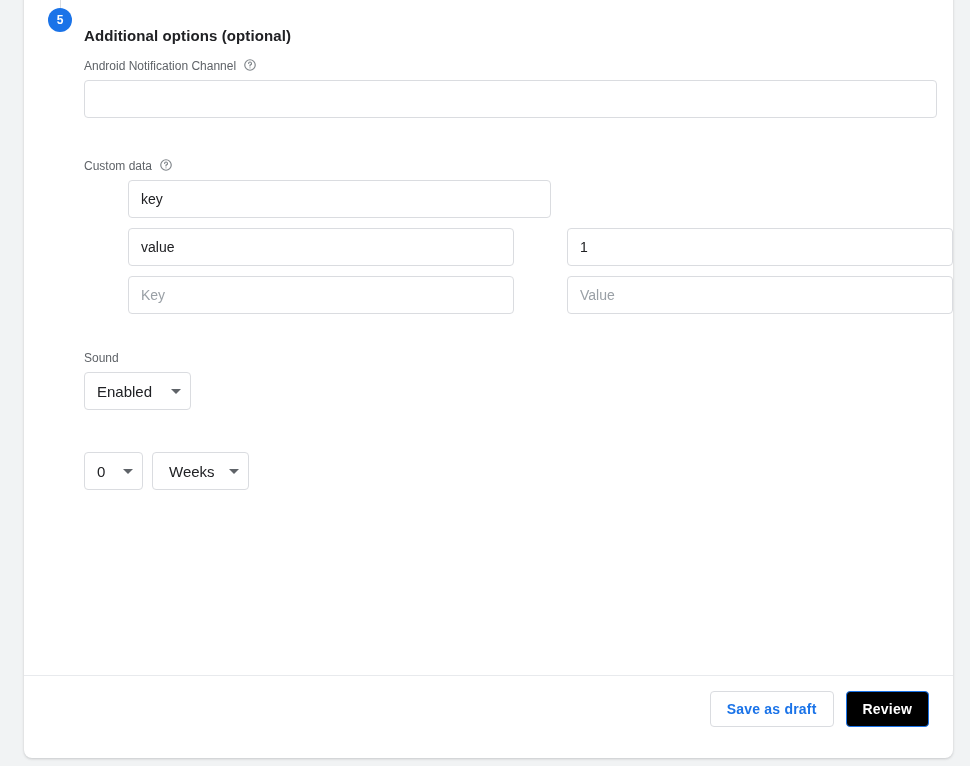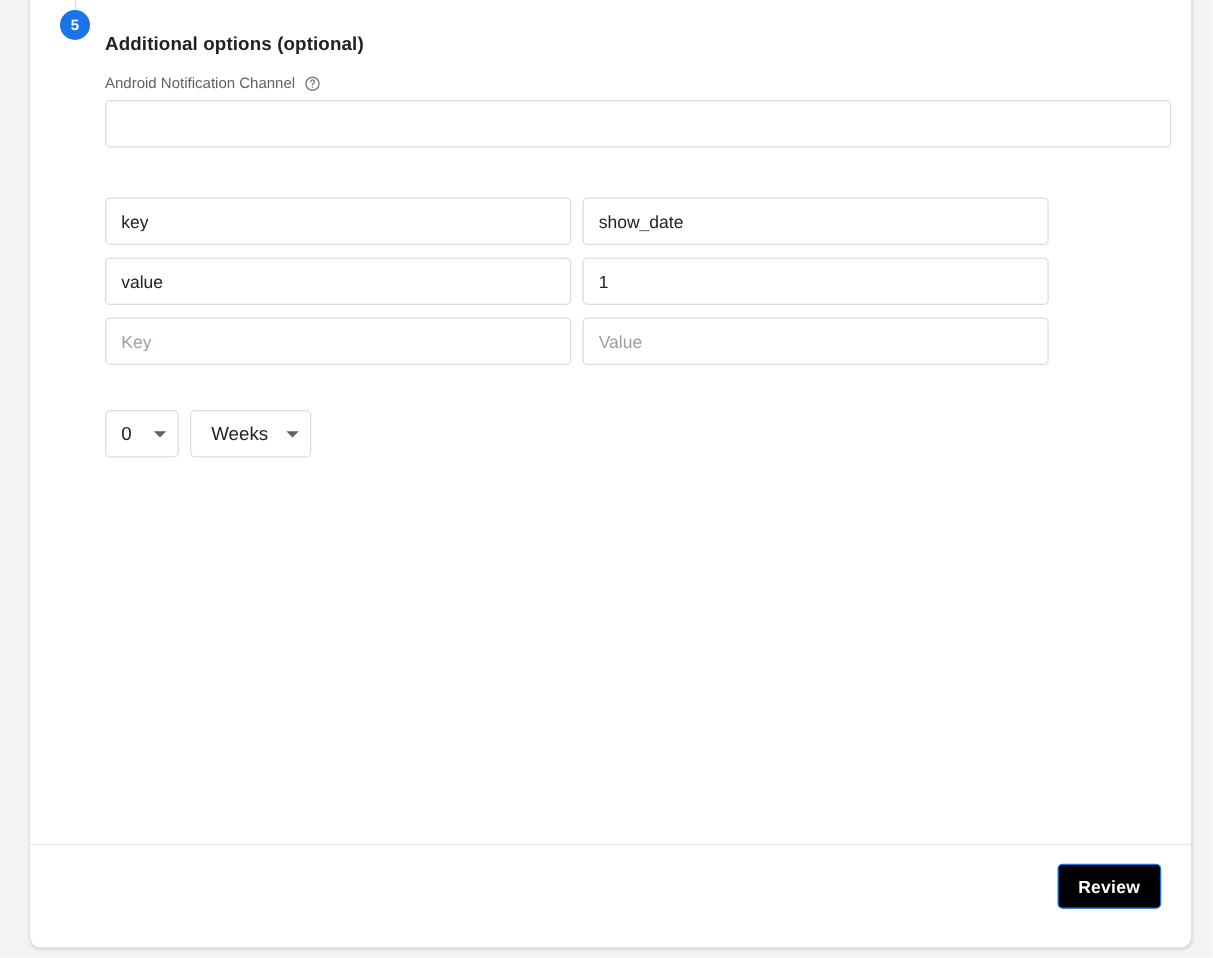--- a/index.html
+++ b/index.html
@@ -79,21 +79,21 @@
     font-size: 15px;
     color: #3c4043;
     margin: 0 0 16px 0;
     line-height: 20px;
   }
   .field-label {
     font-size: 12px;
     color: #5f6368;
     line-height: 16px;
     display: flex;
-    align-items: flex-end;
+    align-items: flex-start;
     gap: 7px;
     margin-bottom: 6px;
   }
   .help-icon {
     display: inline-block;
     width: 14px;
     height: 14px;
     flex: 0 0 14px;
     line-height: 0;
   }
@@ -122,21 +122,21 @@
   .channel-input { width: 853px; }
 
   
   .custom-block { margin-bottom: 36px; }
   .kv-row {
     display: flex;
     gap: 9px;
     margin-bottom: 10px;
   }
   .kv-row:last-child { margin-bottom: 0; }
-  .kv-cell { width: 373px; }
+  .kv-cell { width: 423px; margin-left: 44px; }
 
   
   .select-box {
     box-sizing: border-box;
     height: 38px;
     border: 1px solid #dadce0;
     border-radius: 4px;
     background: #fff;
     display: inline-flex;
     align-items: center;
@@ -223,28 +223,35 @@
             <circle cx="12" cy="12" r="9"></circle>
             <path d="M9.6 9.2a2.5 2.5 0 1 1 3.2 2.6c-.7.3-.9.8-.9 1.5v.4" stroke-linecap="round"></path>
             <circle cx="12" cy="16.8" r="1" fill="#80868b" stroke="none"></circle>
           </svg>
         </span>
       </div>
       <input class="text-input channel-input" type="text" value="" style="">
     </div>
 
     <div class="block custom-block">
+      <div class="field-label">
+        <span>Custom data</span>
+        <span class="help-icon">
+          <svg width="14" height="14" viewBox="0 0 24 24" fill="none" stroke="#80868b" stroke-width="2">
+            <circle cx="12" cy="12" r="9"></circle>
+            <path d="M9.6 9.2a2.5 2.5 0 1 1 3.2 2.6c-.7.3-.9.8-.9 1.5v.4" stroke-linecap="round"></path>
+            <circle cx="12" cy="16.8" r="1" fill="#80868b" stroke="none"></circle>
+          </svg>
+        </span>
+      </div>
 
       <div class="kv-row">
         <div class="kv-cell">
           <input class="text-input" type="text" value="key" style="">
         </div>
-        <div class="kv-cell">
-          <input class="text-input" type="text" value="show_date" style="">
-        </div>
       </div>
 
       <div class="kv-row">
         <div class="kv-cell">
           <input class="text-input" type="text" value="value" style="">
         </div>
         <div class="kv-cell">
           <input class="text-input" type="text" value="1" style="">
         </div>
       </div>
@@ -252,35 +259,45 @@
       <div class="kv-row">
         <div class="kv-cell">
           <input class="text-input" type="text" placeholder="Key" style="">
         </div>
         <div class="kv-cell">
           <input class="text-input" type="text" placeholder="Value" style="">
         </div>
       </div>
     </div>
 
+    <div class="block sound-block">
+      <div class="field-label">
+        <span>Sound</span>
+      </div>
+      <div class="select-box sound-select">
+        <span>Enabled</span>
+        <span class="caret"></span>
+      </div>
+    </div>
 
     <div class="block">
       <div class="expires-row">
         <div class="select-box expires-num">
           <span>0</span>
           <span class="caret"></span>
         </div>
         <div class="select-box expires-unit">
           <span>Weeks</span>
           <span class="caret"></span>
         </div>
       </div>
     </div>
 
   </div>
 
   <div class="footer">
     <div class="footer-actions">
+      <button class="btn btn-outline">Save as draft</button>
       <button class="btn btn-filled">Review</button>
     </div>
   </div>
 
 </div>
 
 </body></html>

